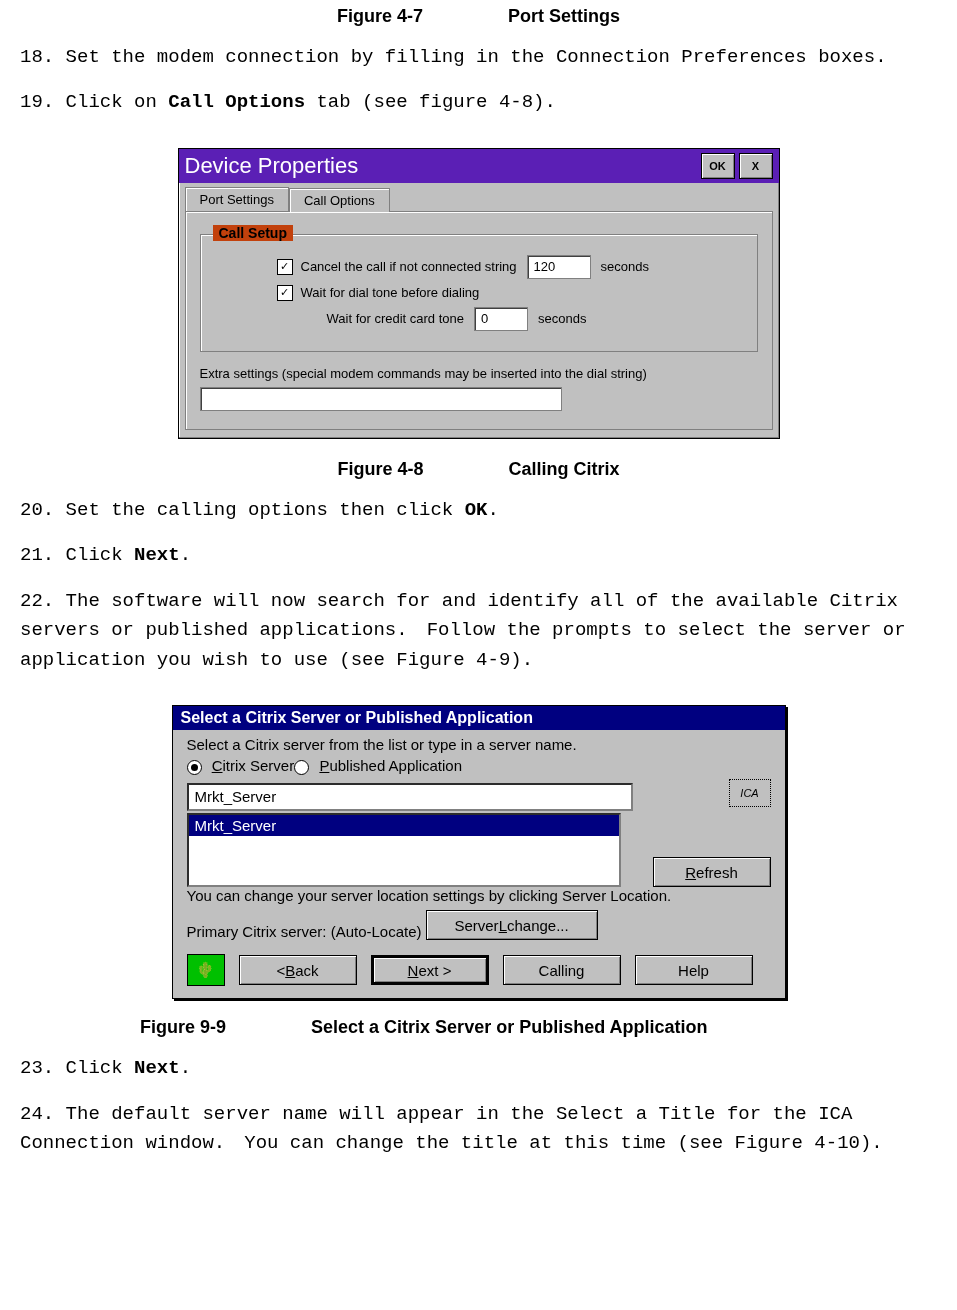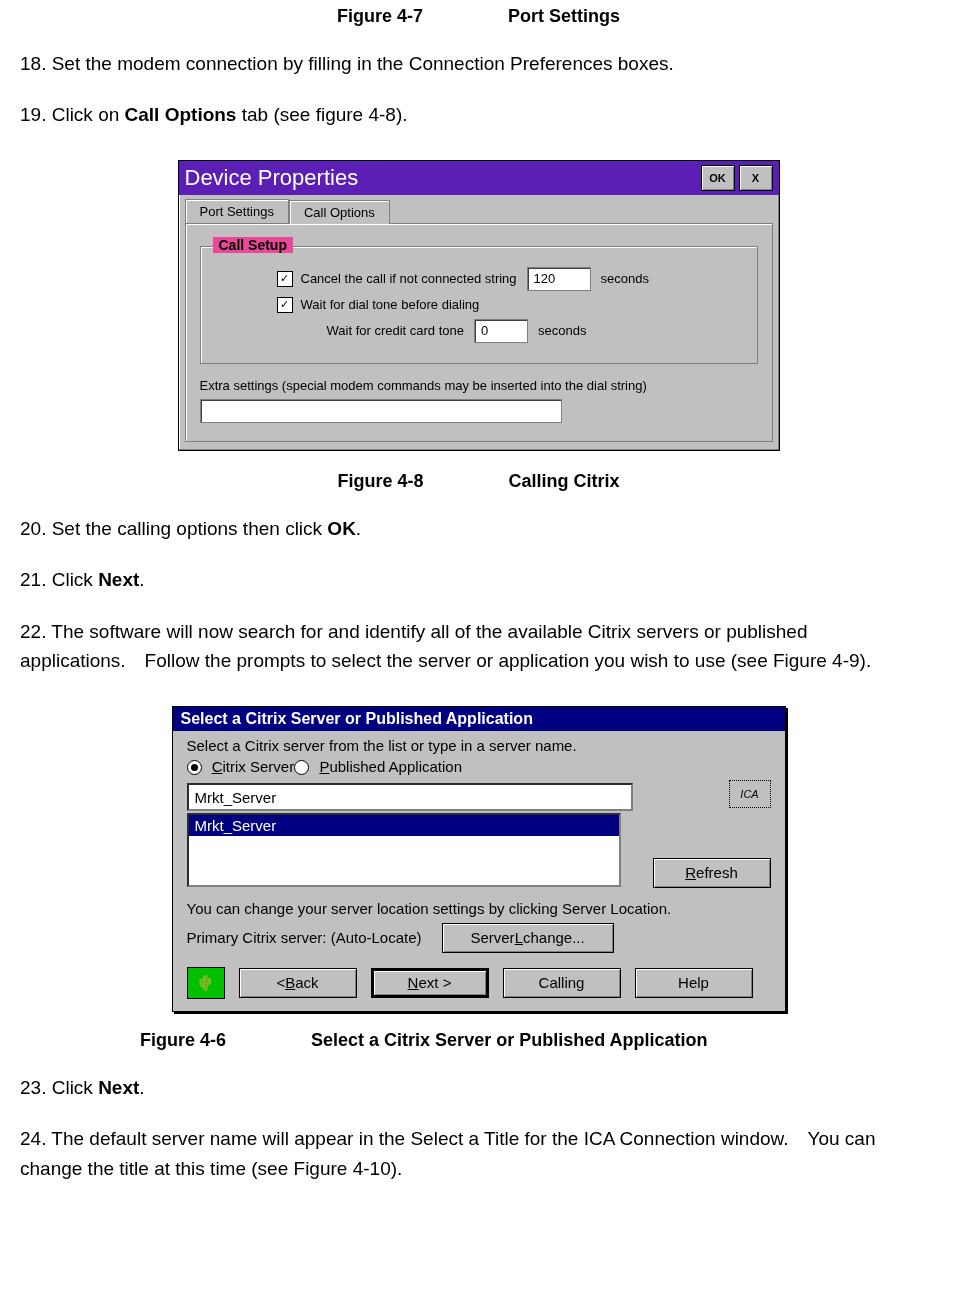--- a/index.html
+++ b/index.html
@@ -11,21 +11,21 @@
     color: #000;
     width: 917px;
   }
   .caption {
     font-weight: bold;
     text-align: center;
     margin: 6px 0;
     font-size: 18px;
   }
   .caption .figno { display:inline-block; margin-right: 80px; }
-  .step { margin: 22px 0; line-height: 1.55; }
+  .step { margin: 16px 0; line-height: 1.55; font-family: Liberation Mono, monospace; }
   b { font-weight: bold; }
 
   
   .dlg48 {
     width: 600px;
     margin: 30px auto 20px;
     border: 1px solid #000;
     background: #c0c0c0;
     font-family: Tahoma, Arial, sans-serif;
     font-size: 13px;
@@ -70,21 +70,21 @@
   }
   .group48 {
     border: 1px solid #808080;
     box-shadow: inset 1px 1px 0 #fff;
     padding: 14px 16px 14px 16px;
     position: relative;
     margin-top: 10px;
   }
   .group48-title {
     position:absolute; top:-10px; left:12px;
-    background:#ec4899; padding:0 6px;
+    background:#c2410c; padding:0 6px;
     font-weight:bold; font-size:14px;
   }
   .row48 { display:flex; align-items:center; margin:6px 0; font-size:13px; }
   .chk48 {
     width:14px; height:14px; background:#fff;
     border:1px solid #000; margin-right:8px;
     display:inline-flex; align-items:center; justify-content:center;
     font-size:11px;
   }
   .inp48 {
@@ -261,23 +261,23 @@
       <div style="width:130px; text-align:right;">
         <div class="ica-icon" style="float:right; margin-top:26px;">ICA</div>
         <div style="clear:both; height:50px;"></div>
         <div class="btn49" style="float:right;">
           <span class="underline">R</span>
             <span>efresh</span>
         </div>
       </div>
     </div>
 
-    <div style="margin-top:12px;">You can change your server location settings by clicking Server Location.</div>
-
-    <div style="display:flex; align-items:center; margin-top:6px; gap:20px;">
+    <div style="">You can change your server location settings by clicking Server Location.</div>
+
+    <div style="display:flex; align-items:flex-end; margin-top:6px; gap:4px;">
       <span>Primary Citrix server: (Auto-Locate)</span>
       <span class="btn49" style="min-width:150px;">
         <span>Server </span>
           <span class="underline">L</span>
           <span>change...</span>
       </span>
     </div>
 
     <div class="btnrow49">
       <span class="cactus">🌵</span>
@@ -290,20 +290,20 @@
         <span class="underline">N</span>
           <span>ext &gt;</span>
       </span>
       <span class="btn49">Calling</span>
       <span class="btn49">Help</span>
     </div>
   </div>
 </div>
 
 <div class="caption" style="text-align:left; padding-left:120px;">
-  <span class="figno">Figure 4-6</span>
+  <span class="figno">Figure 9-9</span>
   <span>Select a Citrix Server or Published Application</span>
 </div>
 
 <div class="step">
   <span>23. Click </span><b>Next</b><span>.</span>
 </div>
 <div class="step">24. The default server name will appear in the Select a Title for the ICA Connection window. You can change the title at this time (see Figure 4-10).</div>
 
 </body></html>

